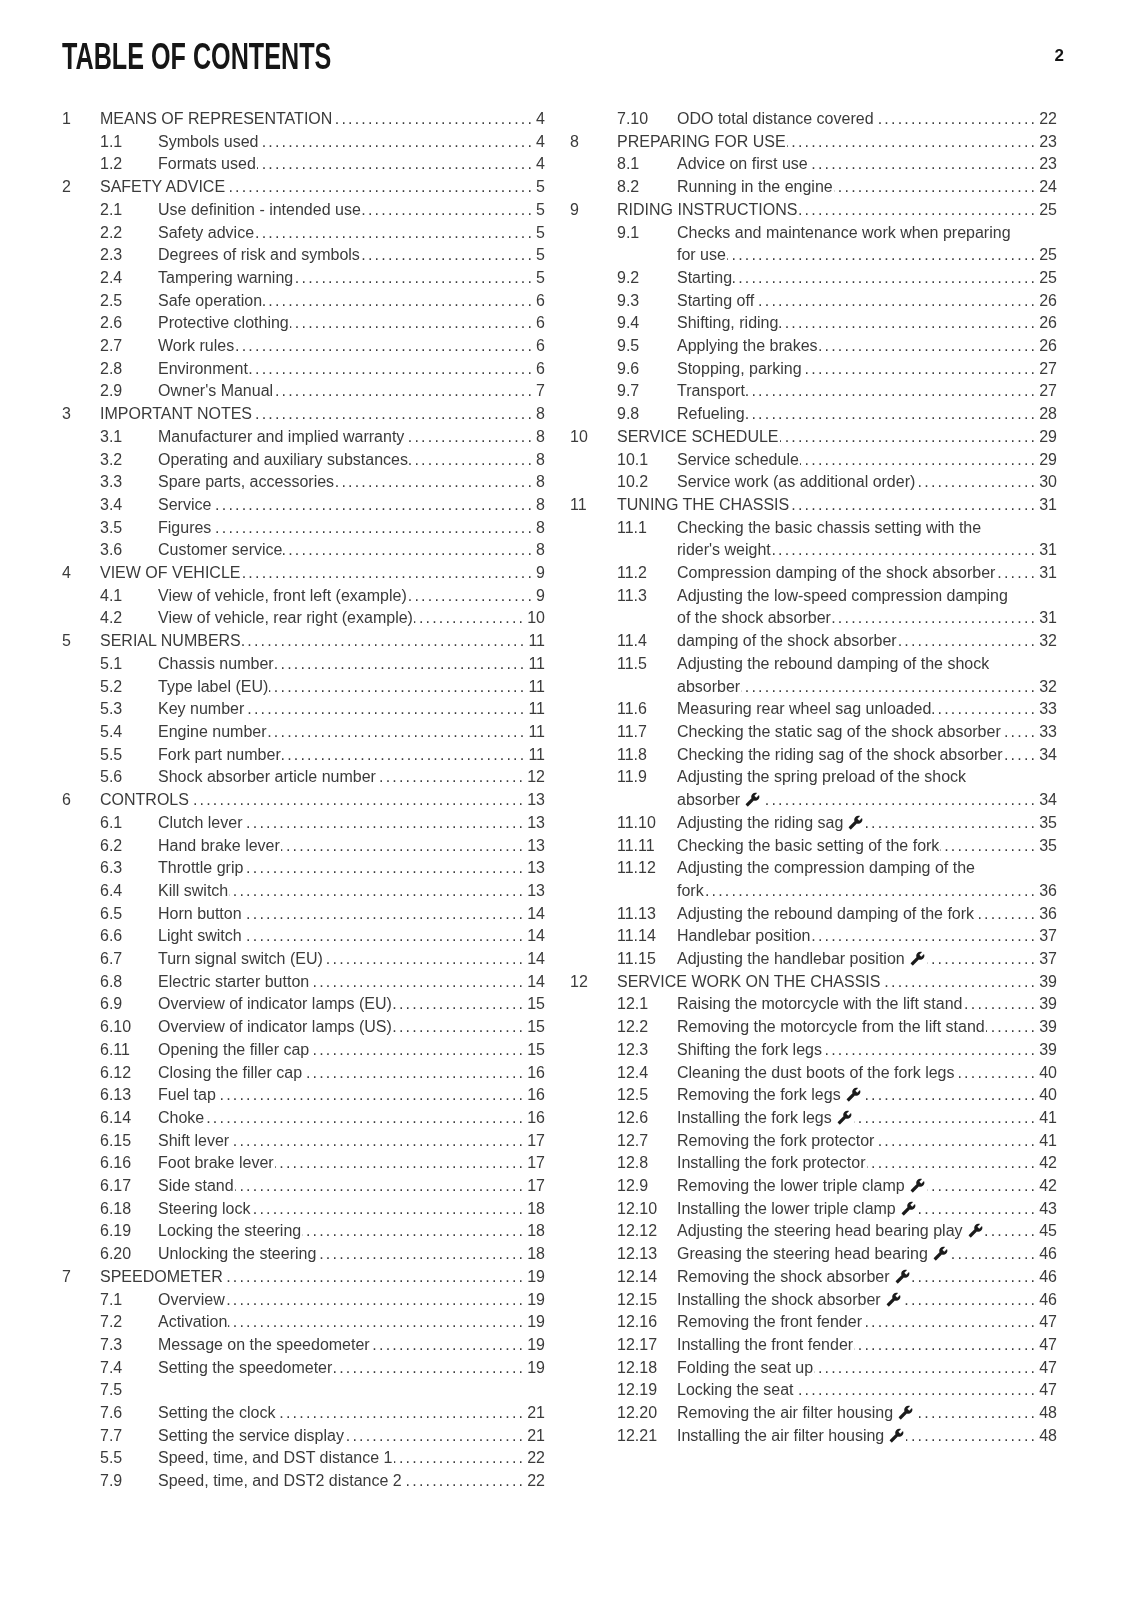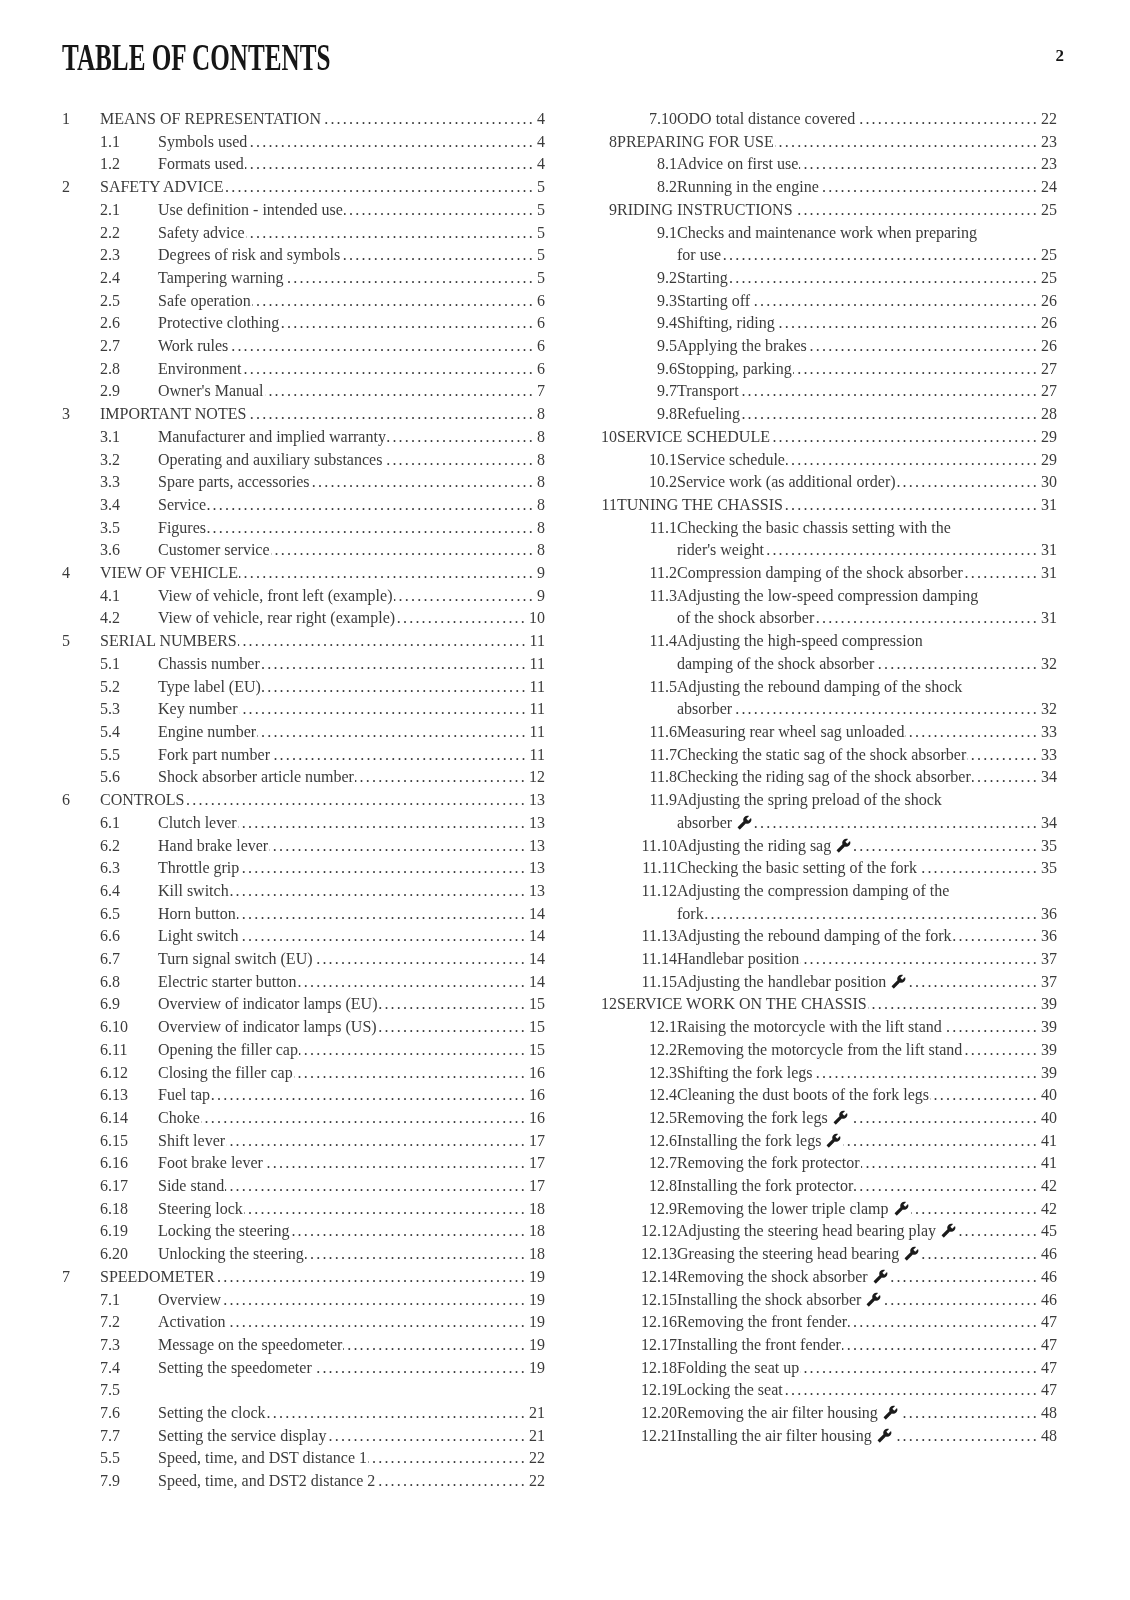--- a/index.html
+++ b/index.html
@@ -1,21 +1,21 @@
 <!DOCTYPE html>
 <html><head>
 <meta charset="utf-8">
 <style>
   html,body{margin:0;padding:0;background:#ffffff;}
   .page{
     position:relative;
     width:1130px;height:1600px;
     background:#ffffff;
     overflow:hidden;
-    font-family:Liberation Serif, serif;
+    font-family:Liberation Sans, sans-serif;
     color:#3b3b3b;
   }
   .header-title{
     position:absolute;left:62px;top:36px;
     font-size:37px;font-weight:700;color:#161616;
     white-space:nowrap;letter-spacing:0px;
     transform:scaleX(0.68);transform-origin:0 50%;
   }
   .header-page{
     position:absolute;top:46px;right:66px;
@@ -23,21 +23,21 @@
   }
   .toc{
     position:absolute;top:108px;left:62px;
     display:flex;gap:25px;
   }
   .col{
     width:483px;
     --i1:38px;--i2:58px;
     font-size:16px;line-height:22.7px;
   }
-  .col.right{width:487px;text-align:right;--i1:47px;--i2:60px;}
+  .col.right{width:487px;--i1:47px;--i2:60px;}
   .row{display:flex;}
   .row .num{flex:none;width:var(--i1);}
   .row.lvl2{padding-left:var(--i1);}
   .row.lvl2 .num{width:var(--i2);}
   .body{flex:1;min-width:0;}
   .line{display:flex;align-items:baseline;}
   .t{white-space:nowrap;}
   .dots{
     flex:1;min-width:12px;overflow:hidden;white-space:nowrap;
     direction:rtl;margin:0 2px 0 1px;
@@ -874,23 +874,20 @@
               <span class="t">of the shock absorber</span>
               <span class="dots"></span>
               <span class="pg">31</span>
             </div>
           </div>
         </div>
         <div class="row lvl2">
           <span class="num">11.4</span>
           <div class="body">
             <div class="line">
-              <span class="t">Adjusting the high-speed compression</span>
-            </div>
-            <div class="line">
               <span class="t">damping of the shock absorber</span>
               <span class="dots"></span>
               <span class="pg">32</span>
             </div>
           </div>
         </div>
         <div class="row lvl2">
           <span class="num">11.5</span>
           <div class="body">
             <div class="line">
@@ -1117,20 +1114,33 @@
         <div class="row lvl2">
           <span class="num">12.9</span>
           <div class="body">
             <div class="line">
               <span class="t">Removing the lower triple clamp</span>
               <svg viewBox="0 0 24 24" class="wrench">
                 <path d="M22.7 19l-9.1-9.1c.9-2.3.4-5-1.5-6.9-2-2-5-2.4-7.4-1.3L9 6 6 9 1.6 4.7C.4 7.1.9 10.1 2.9 12.1c1.9 1.9 4.6 2.4 6.9 1.5l9.1 9.1c.4.4 1 .4 1.4 0l2.3-2.3c.5-.4.5-1.1.1-1.4z"></path>
               </svg>
               <span class="dots"></span>
               <span class="pg">42</span>
+            </div>
+          </div>
+        </div>
+        <div class="row lvl2">
+          <span class="num">12.10</span>
+          <div class="body">
+            <div class="line">
+              <span class="t">Installing the lower triple clamp</span>
+              <svg viewBox="0 0 24 24" class="wrench">
+                <path d="M22.7 19l-9.1-9.1c.9-2.3.4-5-1.5-6.9-2-2-5-2.4-7.4-1.3L9 6 6 9 1.6 4.7C.4 7.1.9 10.1 2.9 12.1c1.9 1.9 4.6 2.4 6.9 1.5l9.1 9.1c.4.4 1 .4 1.4 0l2.3-2.3c.5-.4.5-1.1.1-1.4z"></path>
+              </svg>
+              <span class="dots"></span>
+              <span class="pg">43</span>
             </div>
           </div>
         </div>
         <div class="row lvl2">
           <span class="num">12.12</span>
           <div class="body">
             <div class="line">
               <span class="t">Adjusting the steering head bearing play</span>
               <svg viewBox="0 0 24 24" class="wrench">
                 <path d="M22.7 19l-9.1-9.1c.9-2.3.4-5-1.5-6.9-2-2-5-2.4-7.4-1.3L9 6 6 9 1.6 4.7C.4 7.1.9 10.1 2.9 12.1c1.9 1.9 4.6 2.4 6.9 1.5l9.1 9.1c.4.4 1 .4 1.4 0l2.3-2.3c.5-.4.5-1.1.1-1.4z"></path>

